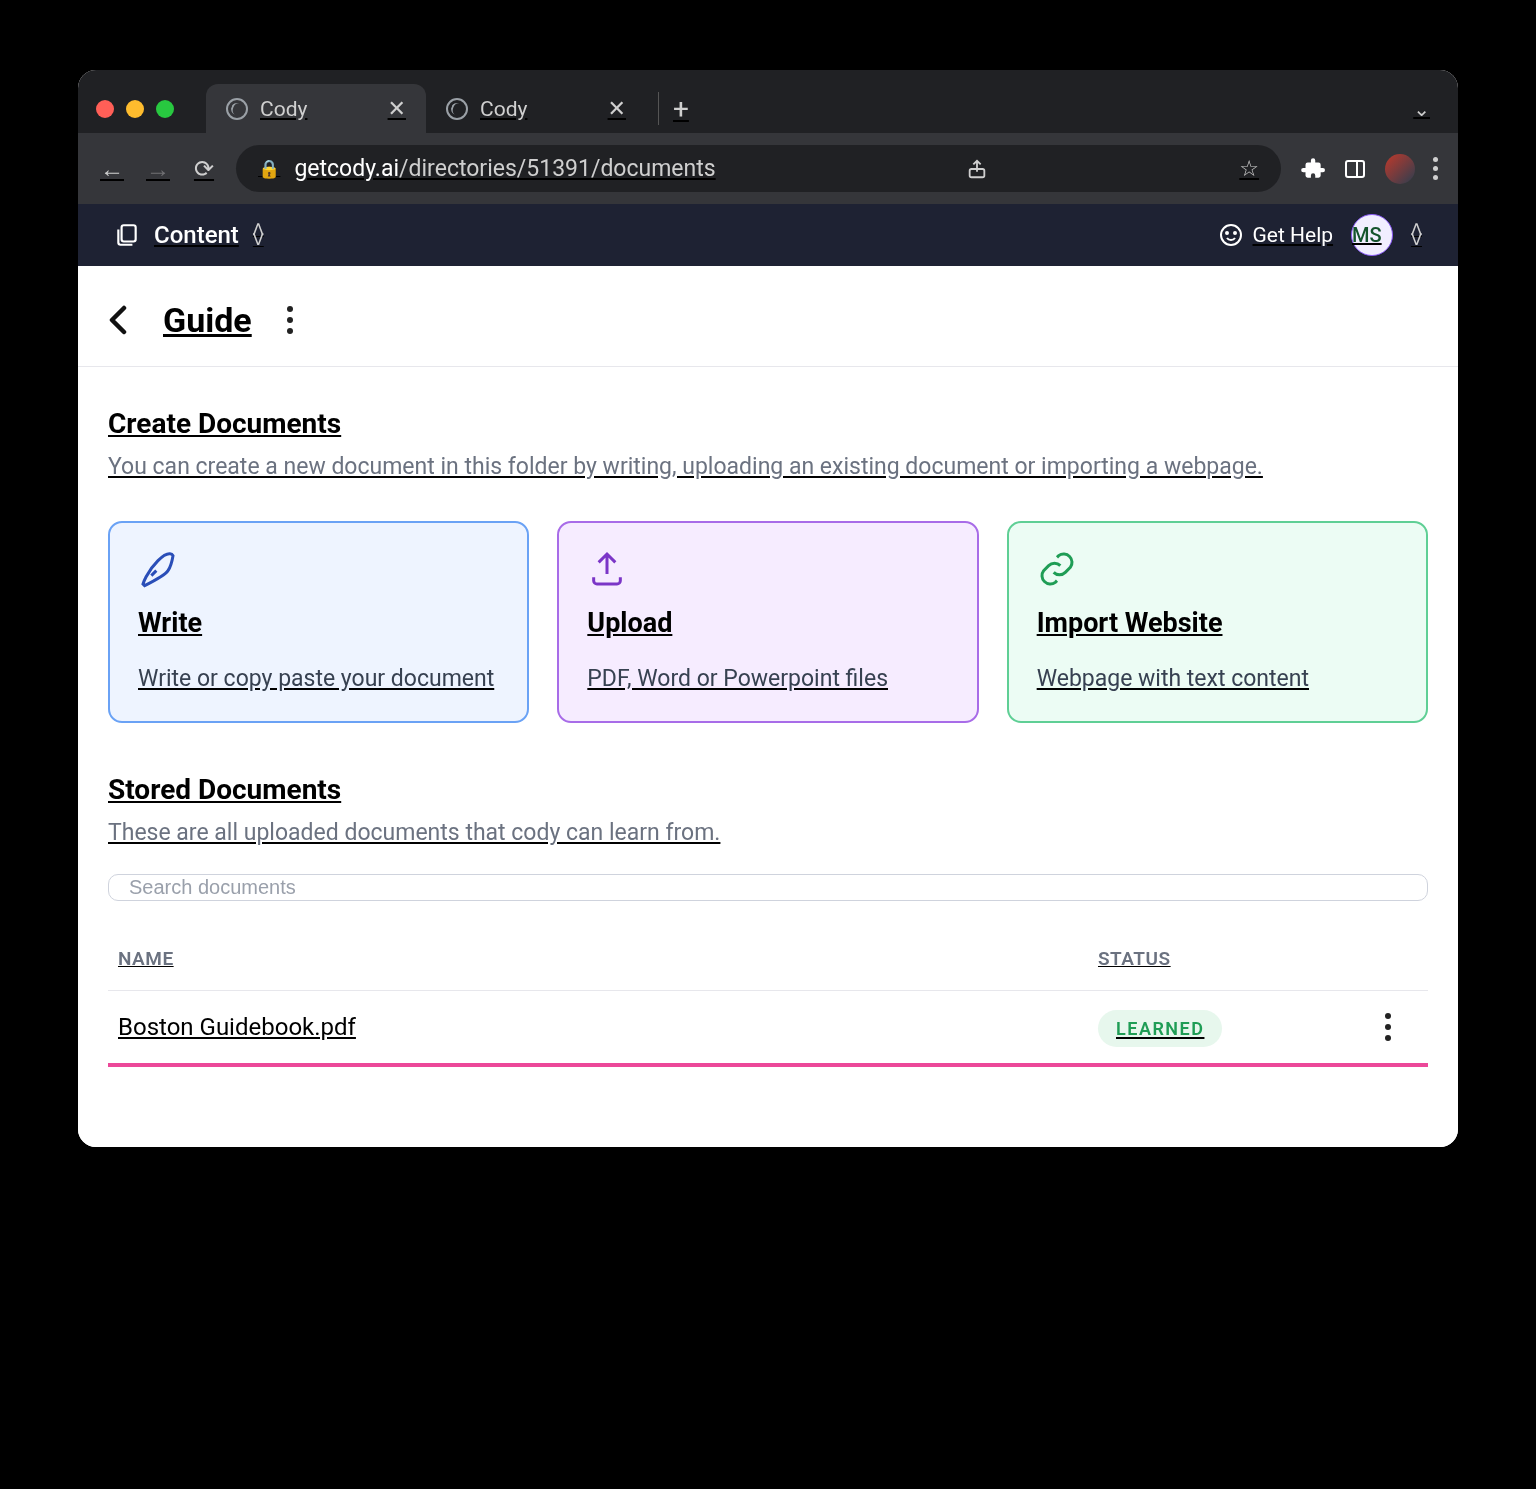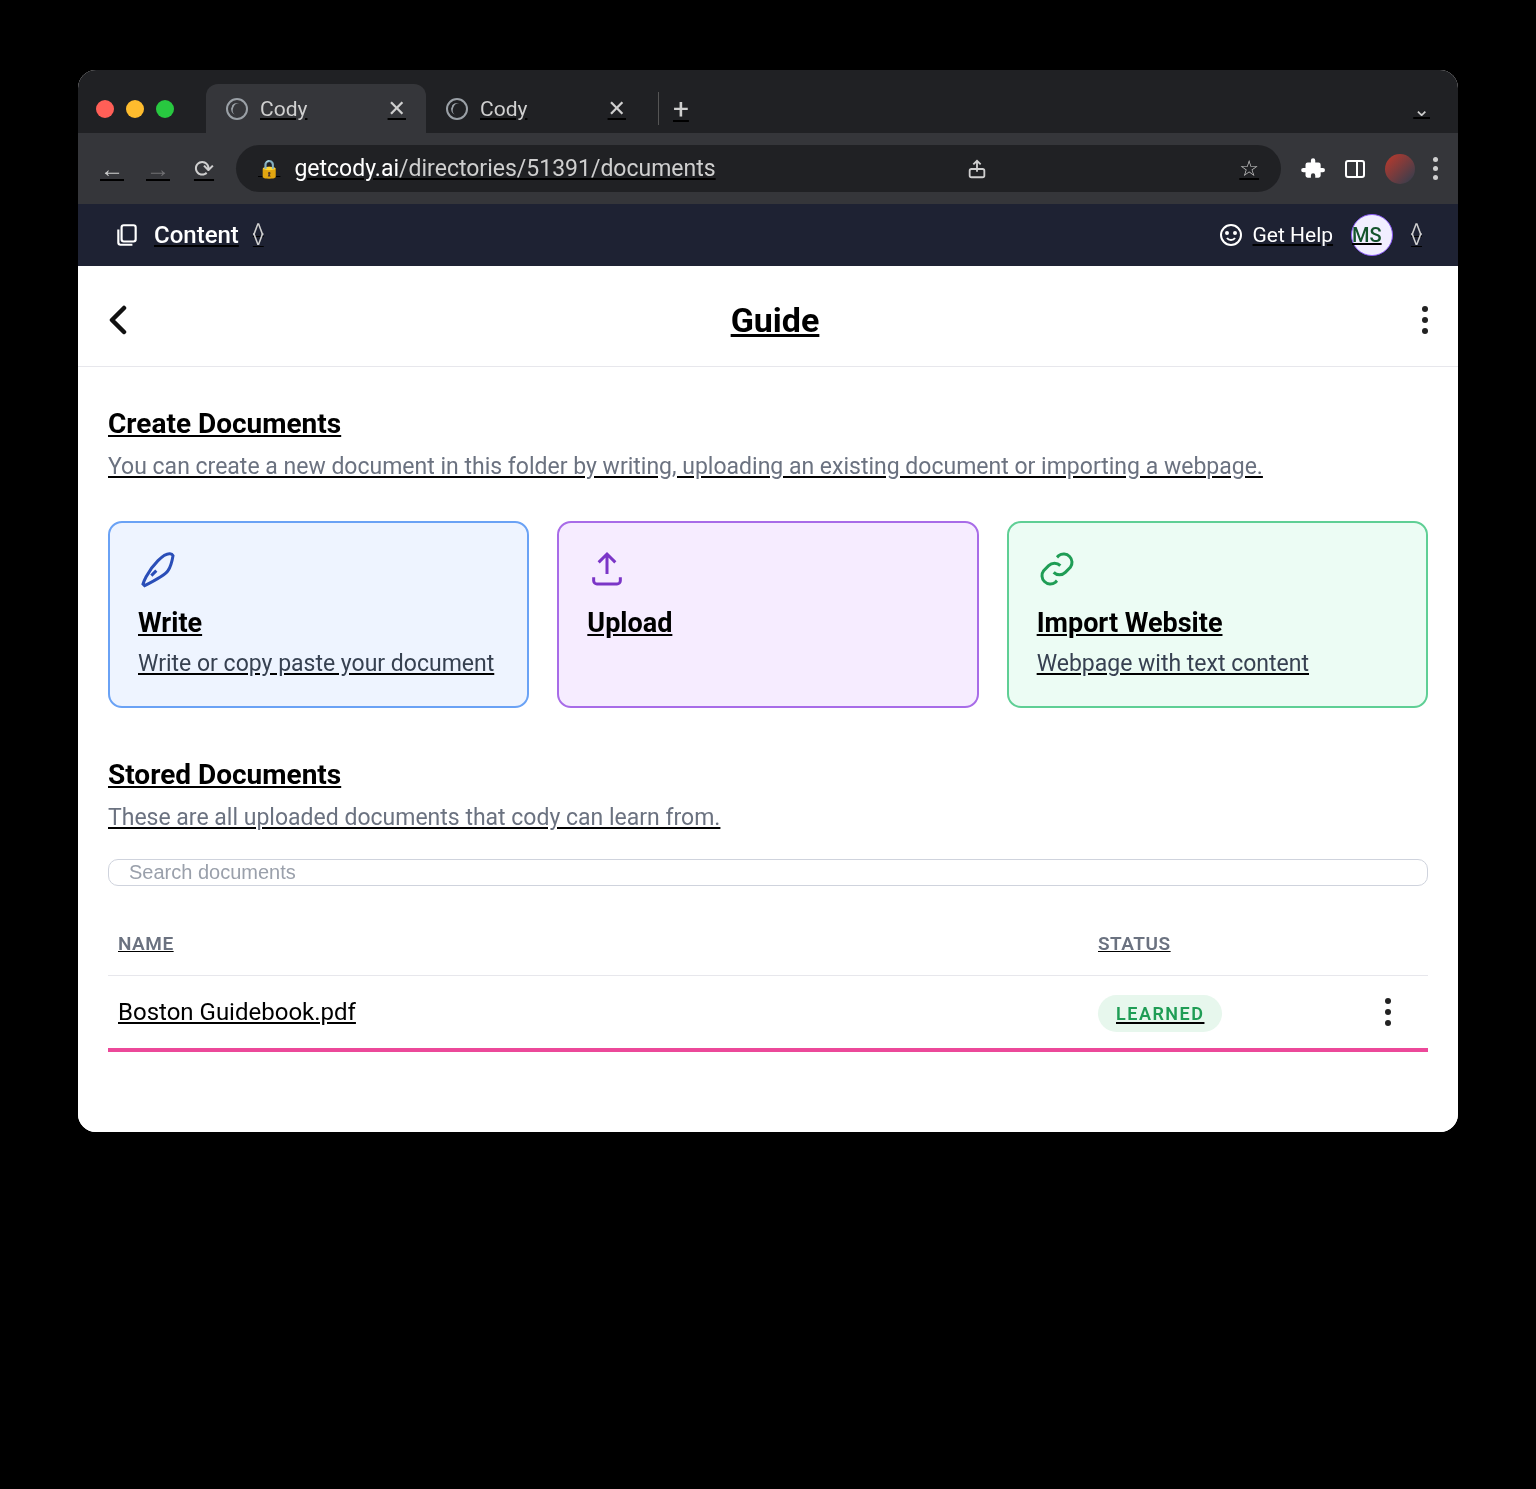--- a/index.html
+++ b/index.html
@@ -40,37 +40,37 @@
 .app-bar { background: #1e2233; display: flex; align-items: center; padding: 10px 36px; color: #fff; gap: 14px; }
 .app-bar-left { display: flex; align-items: center; gap: 14px; }
 .app-bar-label { font-size: 24px; font-weight: 500; }
 .app-bar-right { margin-left: auto; display: flex; align-items: center; gap: 18px; }
 .help { display: flex; align-items: center; gap: 10px; font-size: 21px; cursor: pointer; }
 .user-badge { width: 42px; height: 42px; border-radius: 50%; background: #f1eeff; color: #14532d; display: flex; align-items: center; font-size: 20px; font-weight: 500; border: 1px solid #8b5cf6; }
 .chevrons { display: flex; flex-direction: column; line-height: 0.6; font-size: 16px; color: #cfcfcf; }
 
 
 .page { background: #fff; }
-.page-header { display: flex; align-items: center; gap: 35px; padding: 34px 30px 26px; border-bottom: 1px solid #e7e7ec; justify-content: space-between; }
+.page-header { display: flex; align-items: center; gap: 35px; padding: 34px 30px 26px; border-bottom: 1px solid #e7e7ec; }
 .back-chevron { font-size: 30px; font-weight: 700; cursor: pointer; }
 .page-title { font-size: 34px; font-weight: 700; }
 .header-dots { display:flex; flex-direction:column; gap:5px; cursor: pointer; }
 .header-dots span { width:6px; height:6px; background:#222; border-radius:50%; display:block; }
 
 .section { padding: 40px 30px 10px; }
 .section-title { font-size: 28px; font-weight: 700; margin-bottom: 10px; }
 .section-sub { font-size: 23px; color: #6b7280; line-height: 1.5; }
 
 .cards { display: flex; gap: 28px; padding: 26px 30px 10px; }
 .card { flex: 1; border-radius: 14px; padding: 26px 28px; cursor: pointer; border: 2px solid; }
 .card.blue { background: #eef4ff; border-color: #6aa2f5; }
 .card.purple { background: #f6ecff; border-color: #a86ce8; }
 .card.green { background: #ecfcf4; border-color: #5fcf95; }
 .card-icon { height: 42px; margin-bottom: 16px; }
-.card-title { font-size: 27px; font-weight: 700; margin-bottom: 8px; }
+.card-title { font-size: 27px; font-weight: 700; margin-bottom: 23px; }
 .card-desc { font-size: 23px; color: #374151; line-height: 1.45; }
 
 .search-wrap { padding: 14px 30px 0; }
 .search-input { width: 100%; border: 1px solid #cfd3dd; border-radius: 10px; padding: 1px 20px; font-size: 20px; color: #333; }
 .search-input::placeholder { color: #9aa0ab; }
 
 .table { padding: 26px 30px 80px; }
 .table-head { display: flex; padding: 20px 10px; color: #6b7280; font-size: 19px; letter-spacing: 0.5px; font-weight: 600; border-bottom: 1px solid #e7e7ec; }
 .col-name { flex: 1; }
 .col-status { width: 260px; }
@@ -208,20 +208,21 @@
         <div class="card-desc">Write or copy paste your document</div>
       </div>
       <div class="card purple">
         <div class="card-icon">
           <svg width="40" height="40" viewBox="0 0 24 24" fill="none" stroke="#7b35c7" stroke-width="1.8">
               <path d="M12 3v12M7 8l5-5 5 5"></path>
               <path d="M4 17v2a2 2 0 0 0 2 2h12a2 2 0 0 0 2-2v-2"></path>
             </svg>
         </div>
         <div class="card-title">Upload</div>
+        <div class="card-desc">PDF, Word or Powerpoint files</div>
       </div>
       <div class="card green">
         <div class="card-icon">
           <svg width="40" height="40" viewBox="0 0 24 24" fill="none" stroke="#1f9d55" stroke-width="1.8">
               <path d="M10 14a5 5 0 0 0 7 0l3-3a5 5 0 0 0-7-7l-1 1"></path>
               <path d="M14 10a5 5 0 0 0-7 0l-3 3a5 5 0 0 0 7 7l1-1"></path>
             </svg>
         </div>
         <div class="card-title">Import Website</div>
         <div class="card-desc">Webpage with text content</div>

